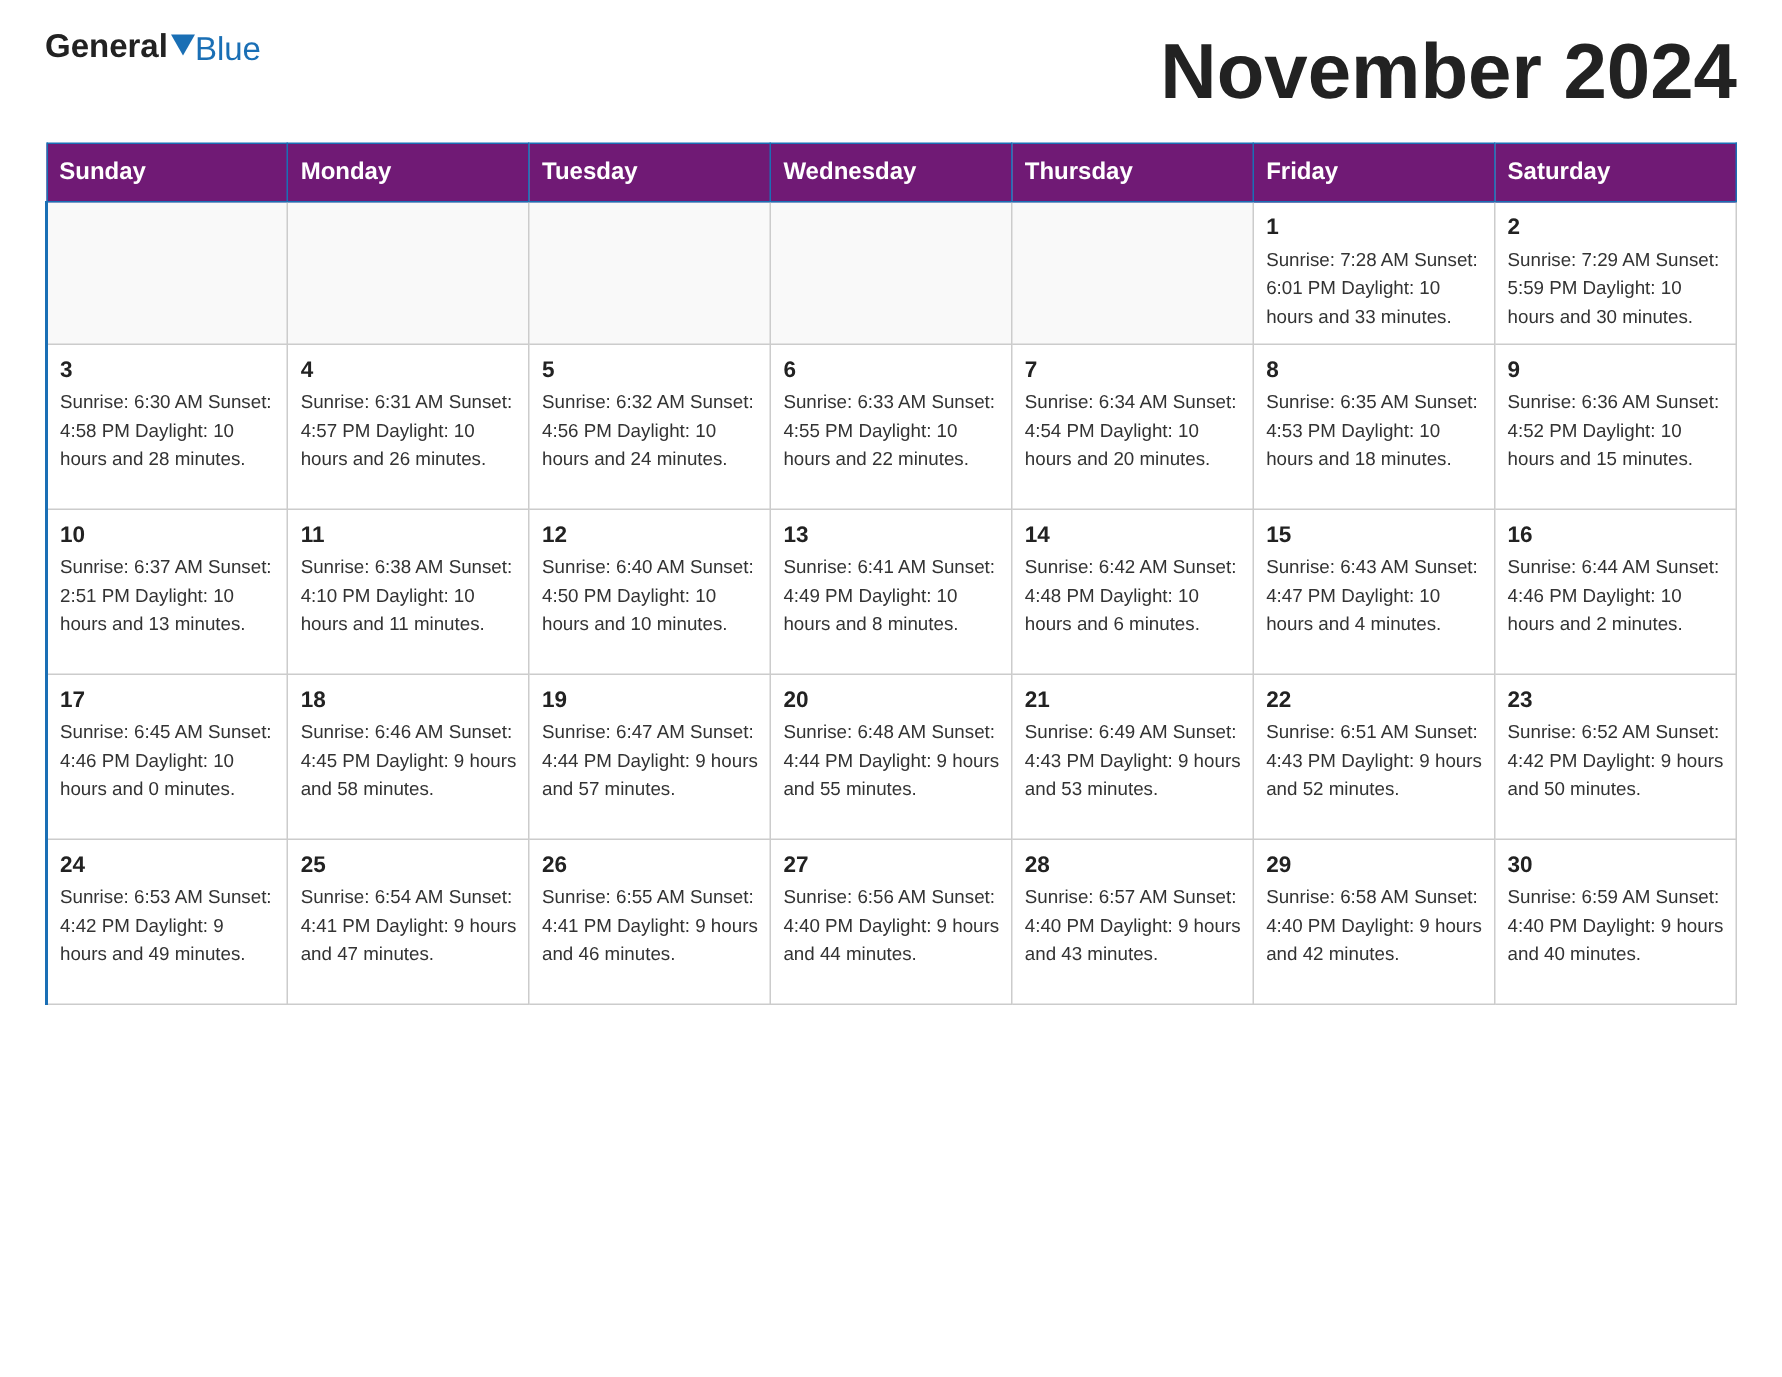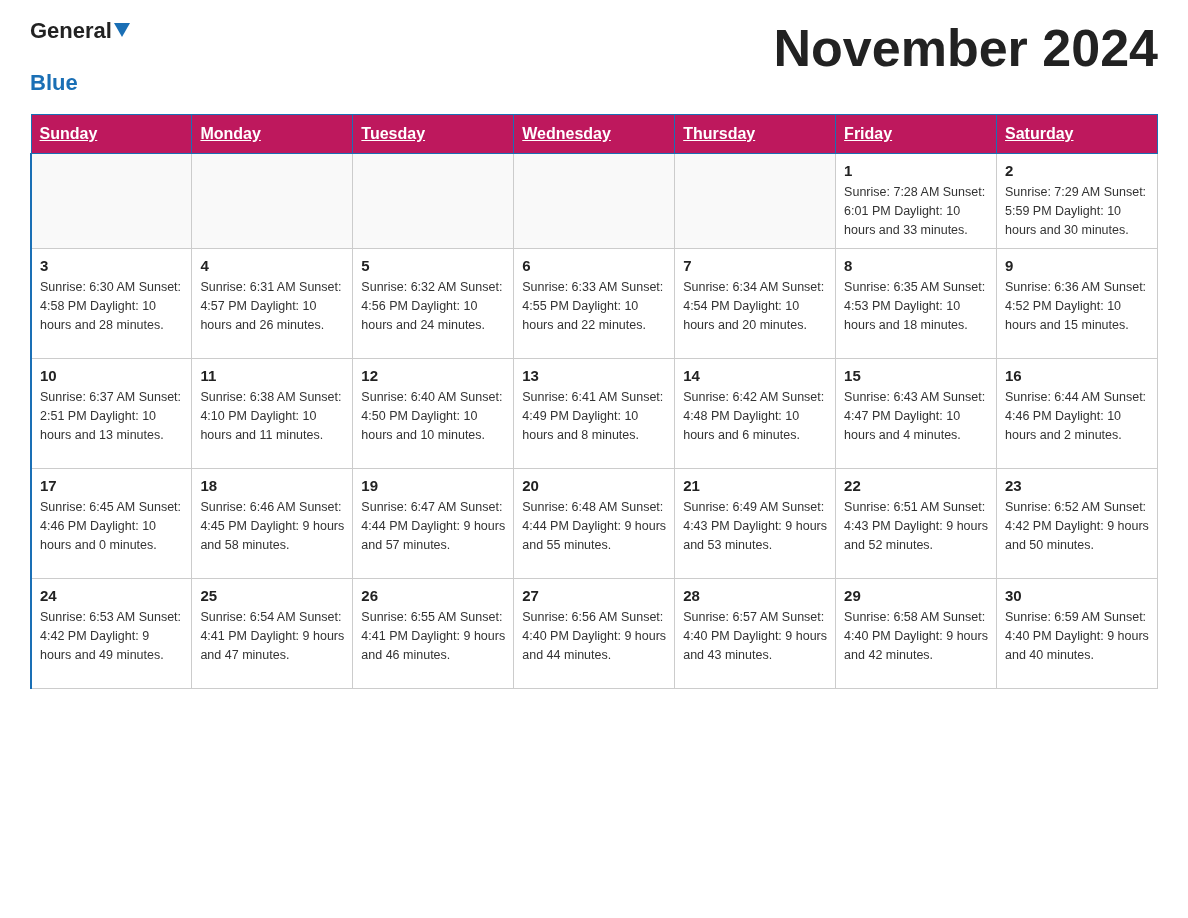--- a/index.html
+++ b/index.html
@@ -11,23 +11,22 @@
       min-height: 918px;
     }
     .header-area {
       display: flex;
       justify-content: space-between;
       align-items: flex-start;
       margin-bottom: 18px;
     }
     .logo-area {
       display: flex;
-      flex-direction: column;
+      flex-direction: row;
       align-items: flex-start;
-      gap: 28px;
     }
     .logo-text {
       font-size: 22px;
       font-weight: bold;
       color: #222;
       line-height: 1;
     }
     .logo-text span {
       color: #1a6fb5;
     }
@@ -39,21 +38,21 @@
       border-right: 8px solid transparent;
       border-top: 14px solid #1a6fb5;
       margin-left: 2px;
       vertical-align: middle;
       position: relative;
       top: -2px;
     }
     .logo-blue-text {
       color: #1a6fb5;
       font-size: 22px;
-      font-weight: bold;
+      font-weight: normal;
     }
     .title-area {
       text-align: right;
     }
     .calendar-title {
       font-size: 52px;
       font-weight: bold;
       color: #222;
       line-height: 1.1;
     }
@@ -61,28 +60,27 @@
       font-size: 22px;
       color: #444;
       margin-top: 4px;
     }
     table {
       width: 100%;
       border-collapse: collapse;
       table-layout: fixed;
     }
     thead tr th {
-      background-color: #be185d;
+      background-color: #701a75;
       color: #fff;
       font-size: 16px;
       font-weight: bold;
       padding: 10px 8px;
       text-align: left;
       border: 1px solid #1a6fb5;
-      text-decoration: underline;
     }
     tbody tr td {
       vertical-align: top;
       padding: 8px;
       border: 1px solid #ccc;
       font-size: 13px;
       color: #333;
       height: 110px;
     }
     tbody tr:first-child td {

